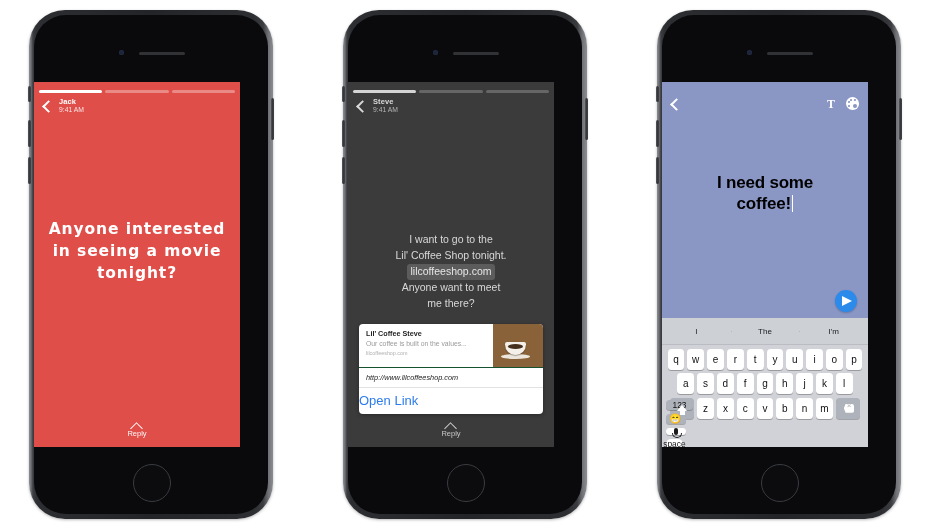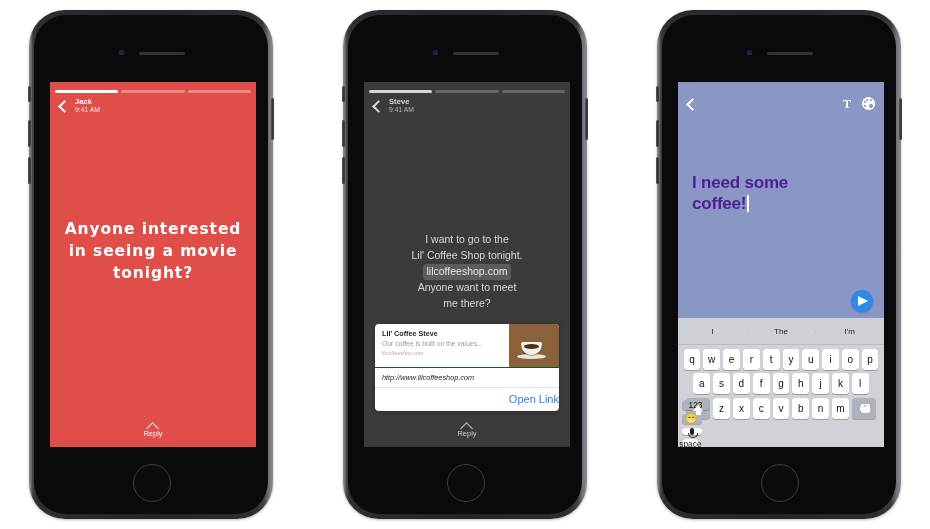--- a/index.html
+++ b/index.html
@@ -87,21 +87,21 @@
     bottom: 12px;
     width: 36px; height: 36px;
     border-radius: 50%;
     border: 1.4px solid #3a3c42;
     background: #0c0c0e;
   }
 
   
   .screen {
     position: absolute;
-    left: 16px;
+    left: 0;
     top: 67px;
     width: 206px;
     height: 365px;
     overflow: hidden;
   }
   .screen-red   { background: #e04e4a; }
   .screen-dark  { background: #3b3b3b; }
   .screen-peri  { background: #8a96c4; }
 
   
@@ -294,32 +294,32 @@
   .lc-url-row {
     border-top: 1px solid #14532d;
     padding: 5px 7px 5px;
     font-size: 7.3px;
     color: #1c1c1c;
     font-style: italic;
   }
   .lc-open-row {
     border-top: 1px solid #e2e2e2;
     padding: 5px 0 6px;
-    text-align: right;
-    font-size: 11px;
+    text-align: left;
+    font-size: 13px;
     color: #2c7ced;
   }
 
   
   .compose-text {
     position: absolute;
     left: 14px; right: 14px;
     top: 90px;
-    text-align: left;
-    color: #4c1d95;
+    text-align: center;
+    color: #000000;
     font-size: 17px;
     font-weight: bold;
     line-height: 1.26;
     letter-spacing: -0.2px;
   }
   .caret {
     display: inline-block;
     width: 1.5px;
     height: 17px;
     background: #ffffff;

